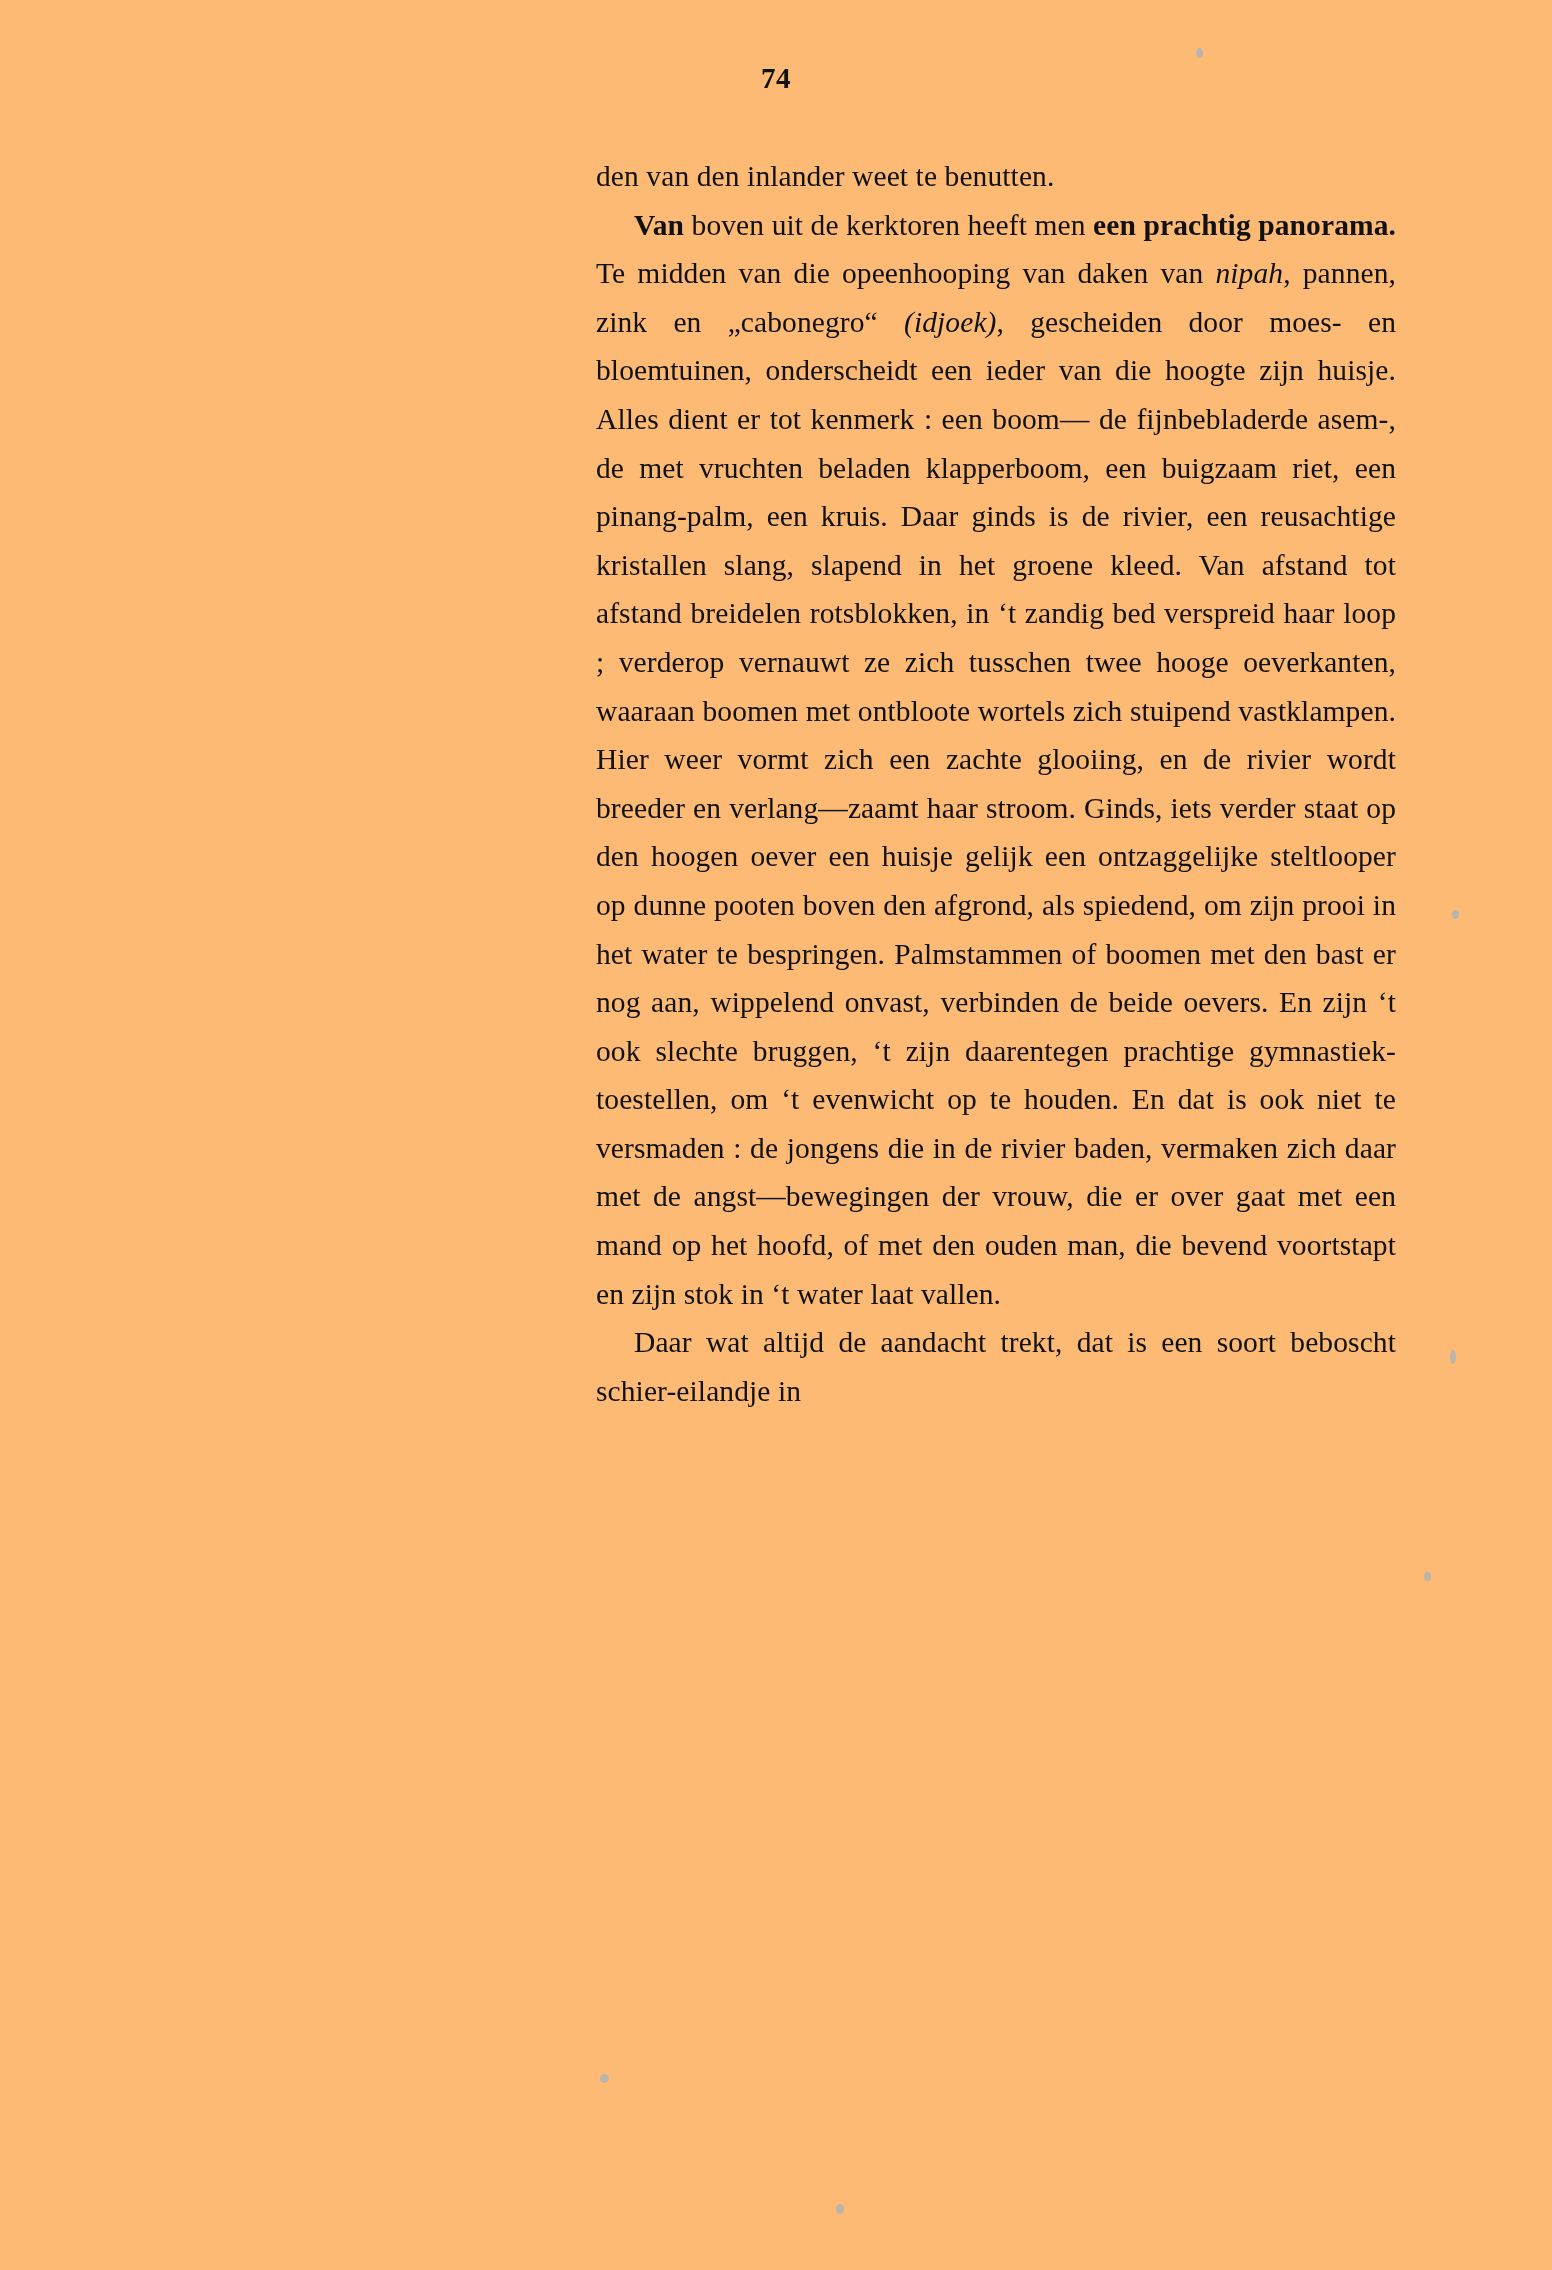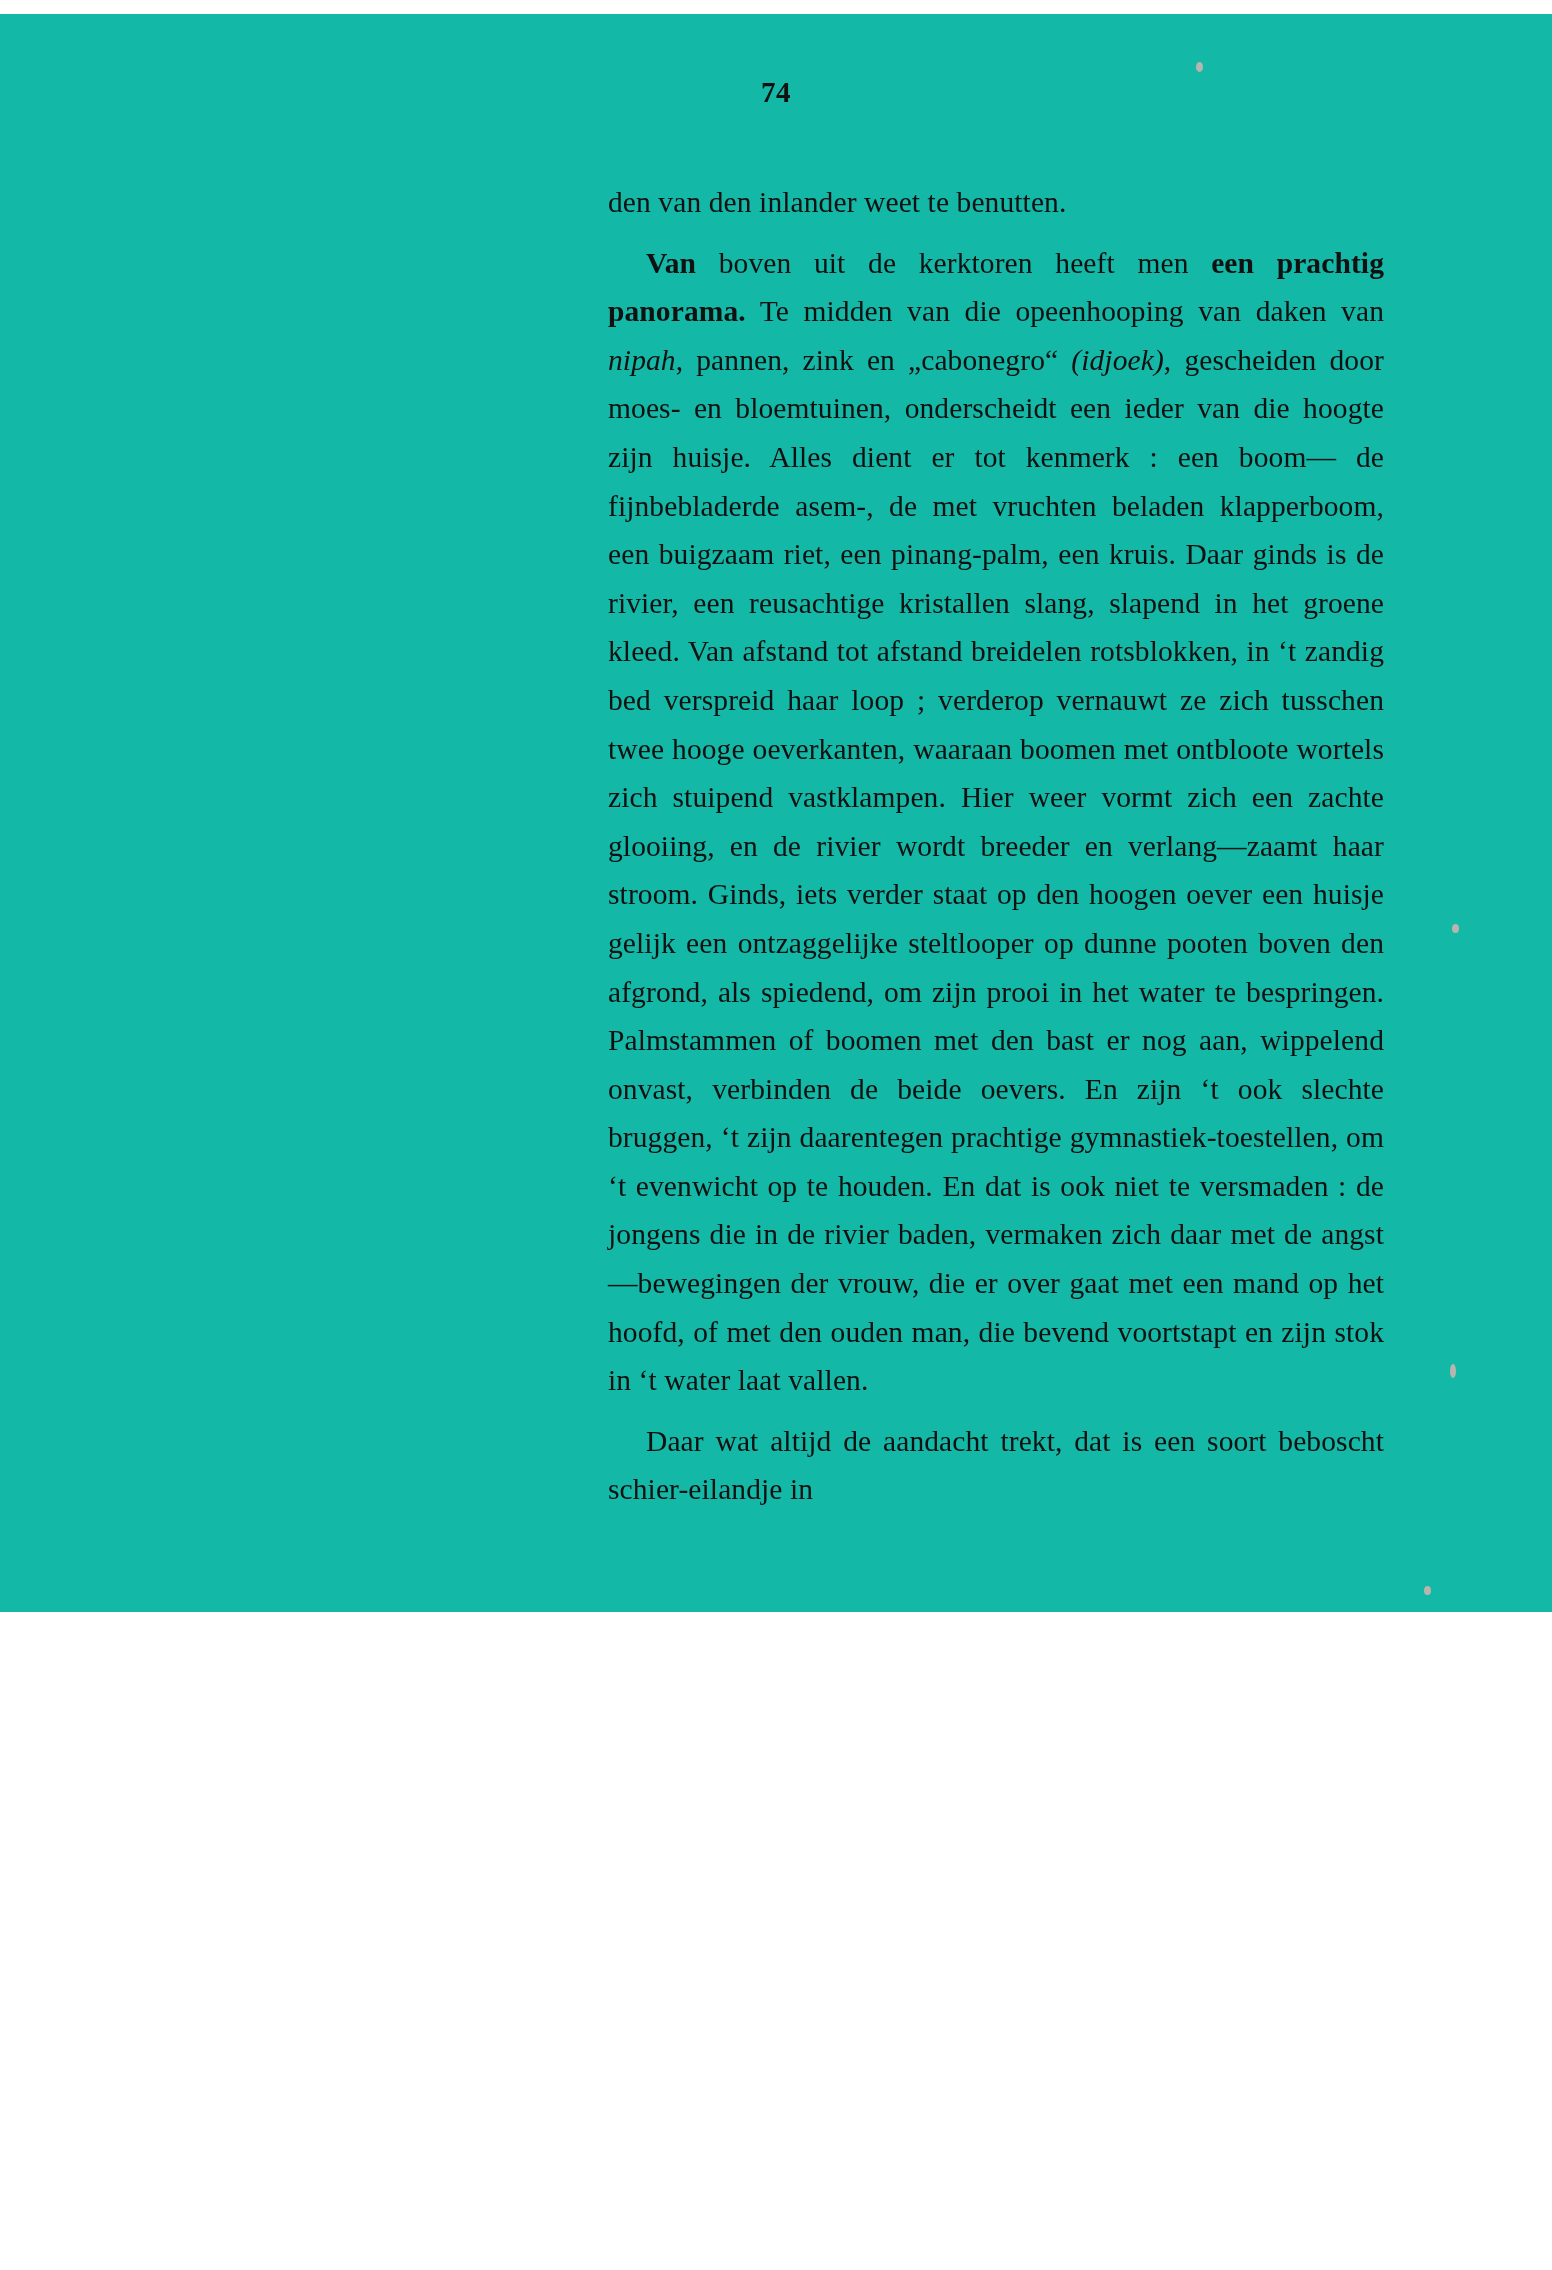--- a/index.html
+++ b/index.html
@@ -9,24 +9,24 @@
   }
   body {
     width: 1552px;
     height: 2270px;
     position: relative;
     font-family: "Liberation Serif", serif;
     color: #111111;
   }
   .page {
     position: absolute;
-    top: 14px; left: 0;
+    top: 0; left: 0;
     width: 1552px;
-    height: 1598px;
-    background: #14b8a6;
+    height: 2270px;
+    background: #fdba74;
     overflow: hidden;
   }
   .page-number {
     position: absolute;
     top: 62px;
     left: 0;
     width: 1552px;
     text-align: center;
     font-size: 29px;
     font-weight: bold;
@@ -37,21 +37,21 @@
     top: 152px;
     left: 596px;
     width: 800px;
     font-size: 29.5px;
     line-height: 48.6px;
     text-align: justify;
     text-justify: inter-word;
     letter-spacing: 0.1px;
   }
   .text-block p {
-    margin: 12px;
+    margin: 0;
   }
   .text-block p.indent {
     text-indent: 38px;
   }
   .sp-marks { position: absolute; }
   .speck {
     position: absolute;
     background: #b9b5ad;
     border-radius: 50%;
   }

